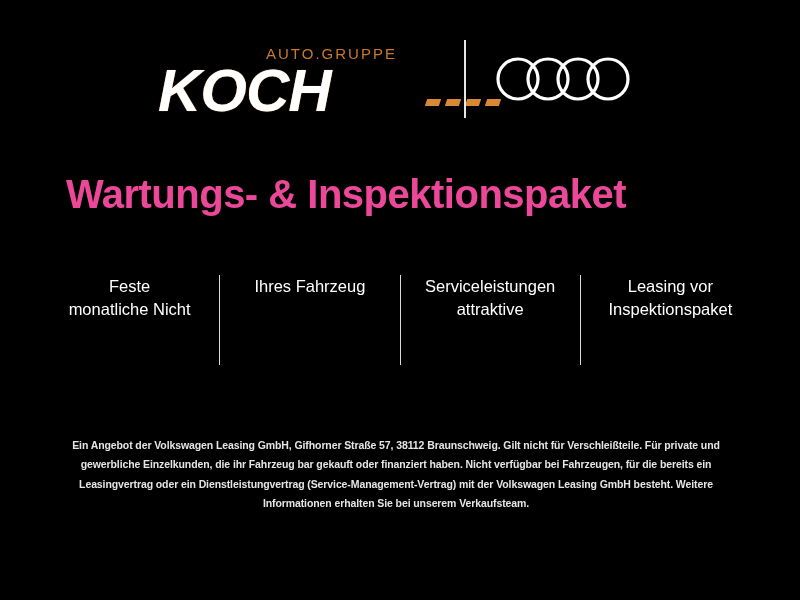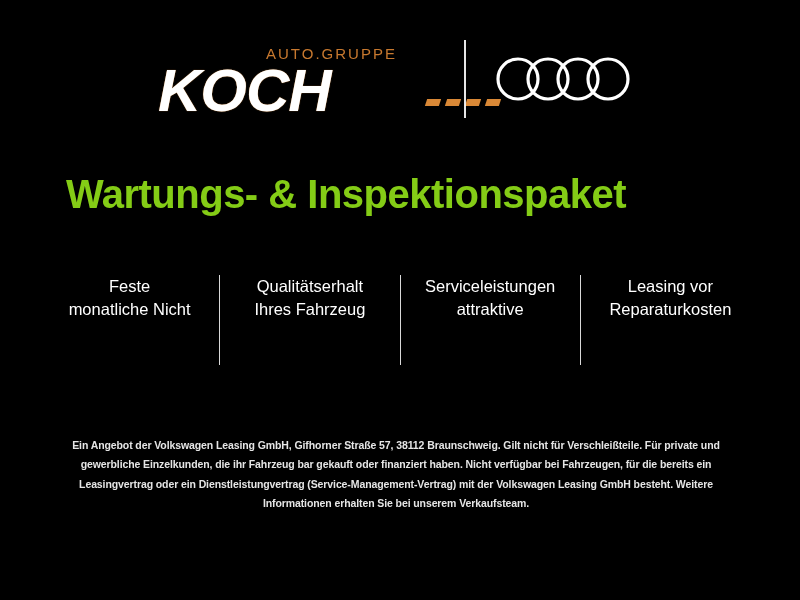--- a/index.html
+++ b/index.html
@@ -93,21 +93,21 @@
   
   .headline {
     position: absolute;
     top: 172px;
     left: 0;
     width: 692px;
     text-align: center;
     font-size: 40px;
     font-weight: 800;
     letter-spacing: -0.5px;
-    color: #84cc16;
+    color: #ec4899;
   }
 
   
   .benefits {
     position: absolute;
     top: 275px;
     left: 40px;
     width: 720px;
     height: 90px;
     display: flex;
@@ -193,40 +193,39 @@
       <div class="benefit-text">
         <div>Feste</div>
         <div>monatliche Nicht</div>
       </div>
     </div>
 
     <div class="benefit-sep"></div>
 
     <div class="benefit">
       <div class="benefit-text">
-        <div>Qualitätserhalt</div>
         <div>Ihres Fahrzeug</div>
       </div>
     </div>
 
     <div class="benefit-sep"></div>
 
     <div class="benefit">
       <div class="benefit-text">
         <div>Serviceleistungen</div>
         <div>attraktive</div>
       </div>
     </div>
 
     <div class="benefit-sep"></div>
 
     <div class="benefit">
       <div class="benefit-text">
         <div>Leasing vor</div>
-        <div>Reparaturkosten</div>
+        <div>Inspektionspaket</div>
       </div>
     </div>
 
   </div>
 
   <div class="legal">Ein Angebot der Volkswagen Leasing GmbH, Gifhorner Straße 57, 38112 Braunschweig. Gilt nicht für Verschleißteile. Für private und gewerbliche Einzelkunden, die ihr Fahrzeug bar gekauft oder finanziert haben. Nicht verfügbar bei Fahrzeugen, für die bereits ein Leasingvertrag oder ein Dienstleistungvertrag (Service-Management-Vertrag) mit der Volkswagen Leasing GmbH besteht. Weitere Informationen erhalten Sie bei unserem Verkaufsteam.</div>
 
 </div>
 
 </body></html>

